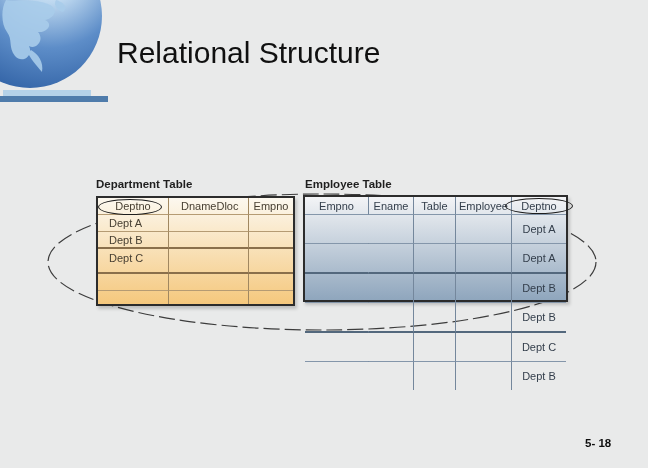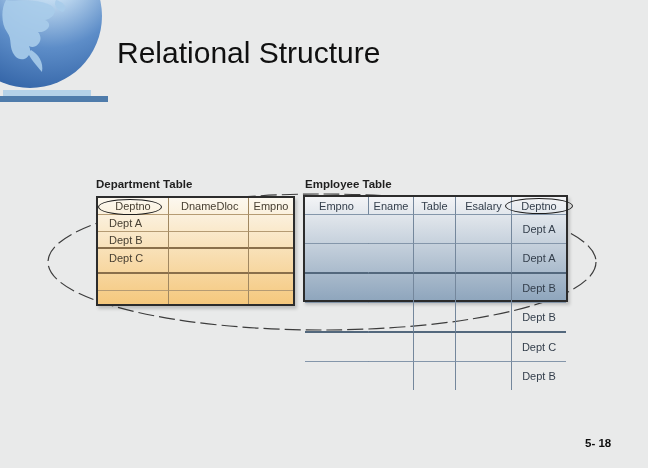--- a/index.html
+++ b/index.html
@@ -151,21 +151,21 @@
       <div class="cell data vr"></div>
       <div class="cell"></div>
       <div class="cell vl"></div>
     </div>
 
     <div class="tbl emp">
 
       <div class="cell h vr hb">Empno</div>
       <div class="cell h vr hb">Ename</div>
       <div class="cell h vr hb">Table</div>
-      <div class="cell h vr hb">Esalary</div>
+      <div class="cell h vr hb">Employee</div>
       <div class="cell h hb">Deptno</div>
 
       <div class="cell data vr hb">Emp 1</div>
       <div class="cell vr hb"></div>
       <div class="cell vr hb"></div>
       <div class="cell vr hb"></div>
       <div class="cell dval hb">Dept A</div>
 
       <div class="cell data vr hb2">Emp 6</div>
       <div class="cell vr hb2"></div>

